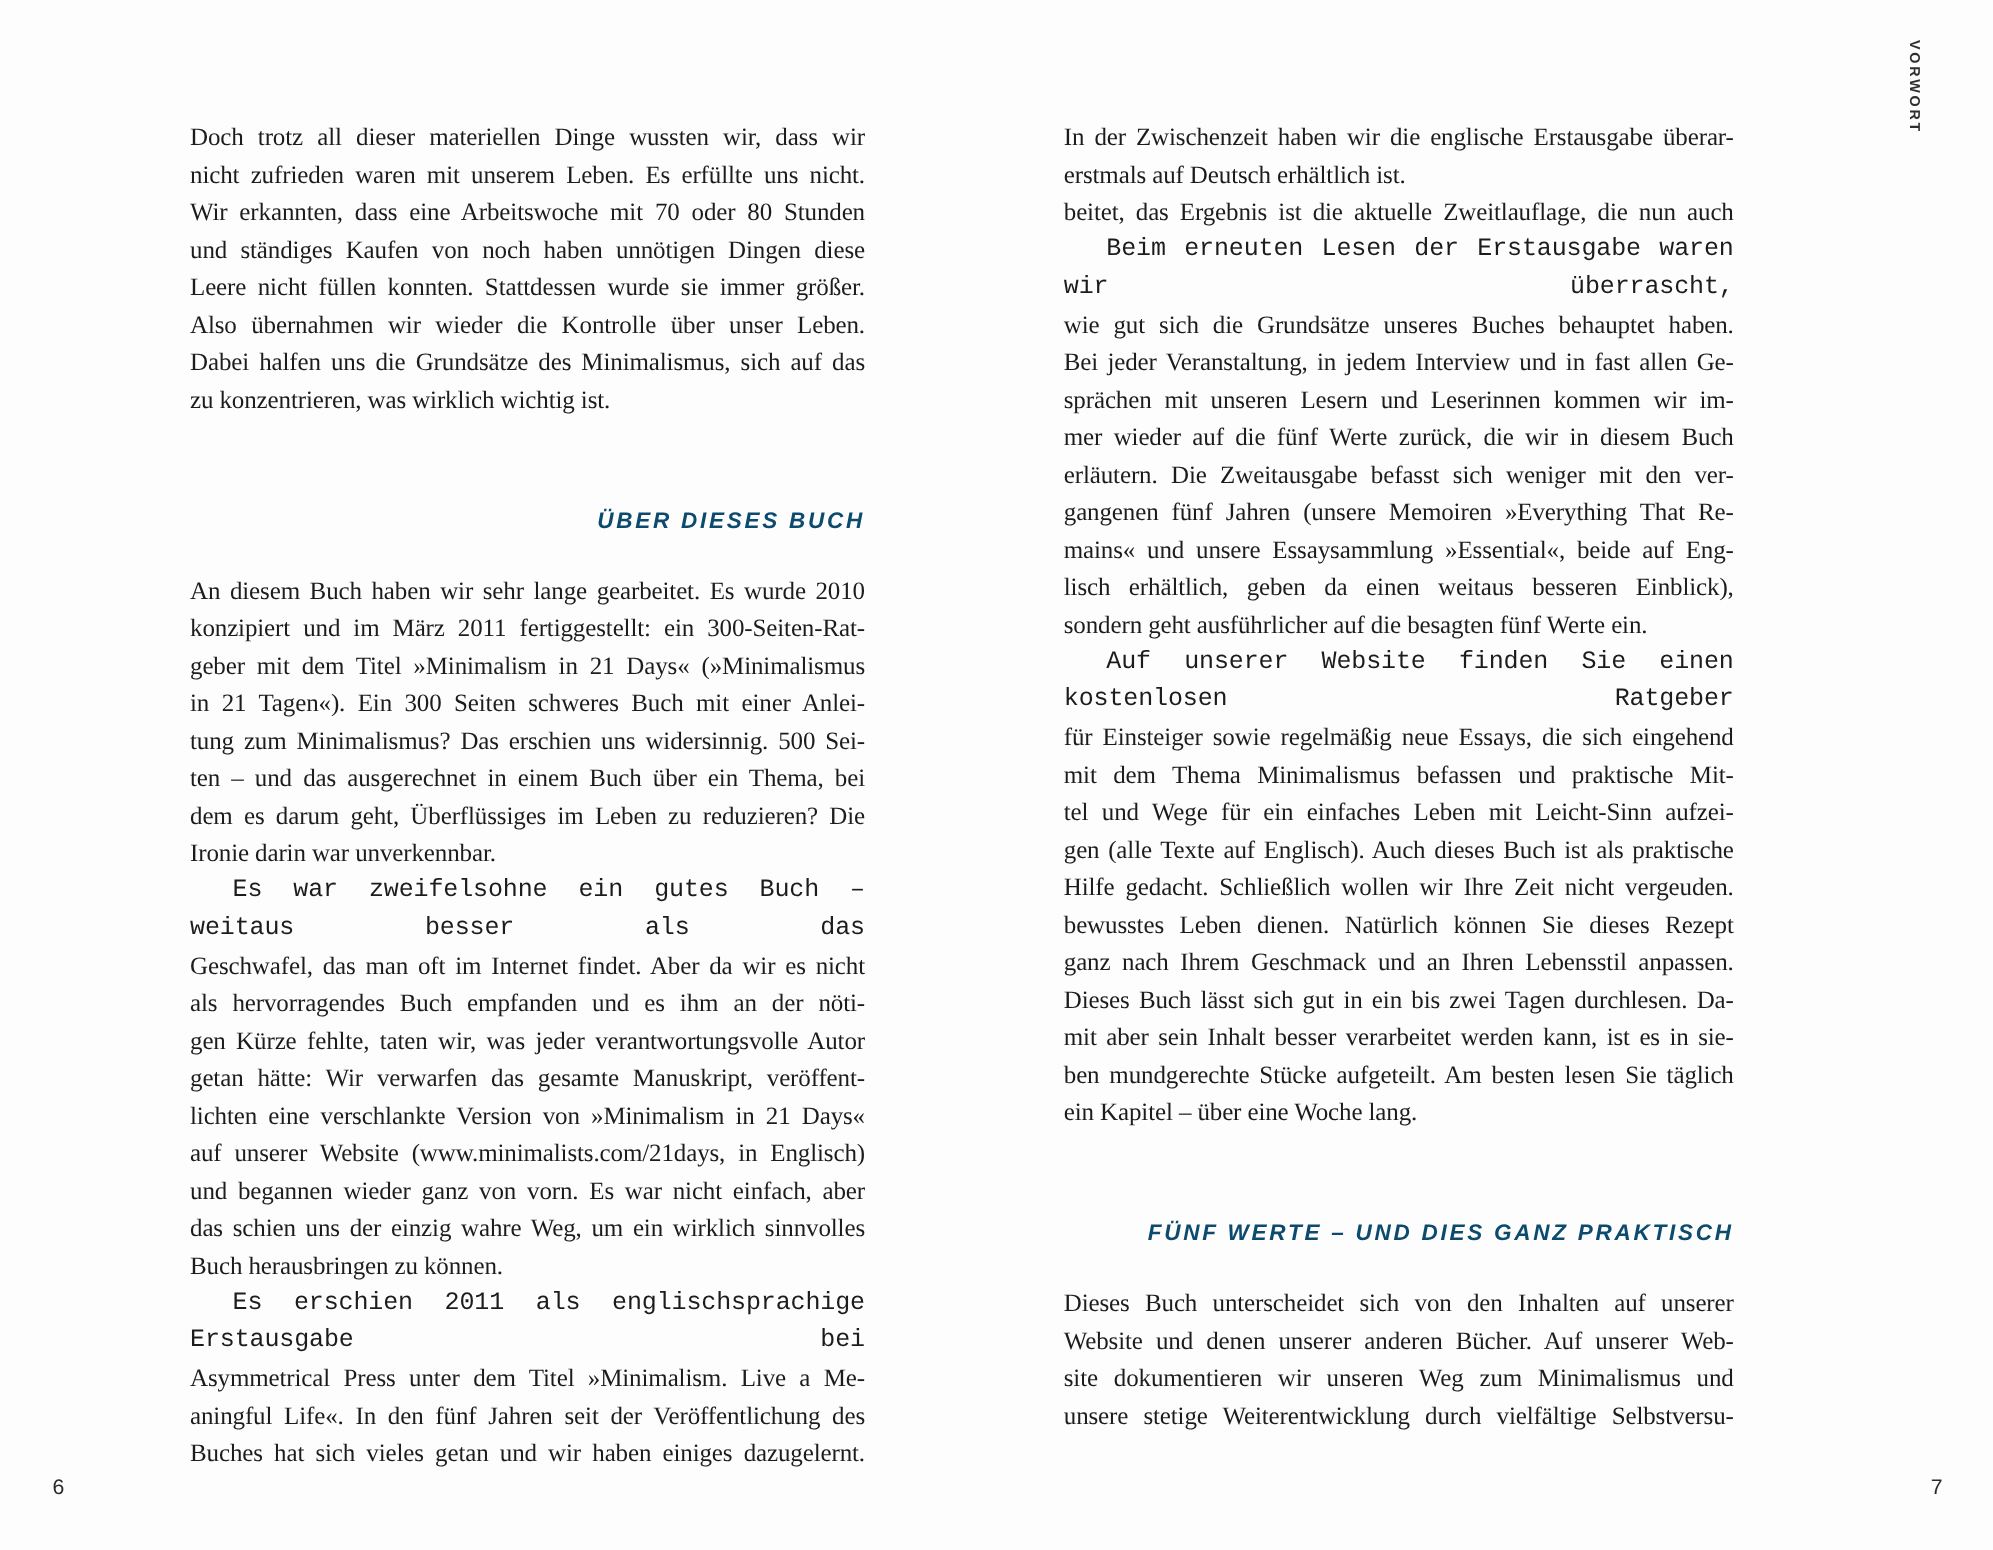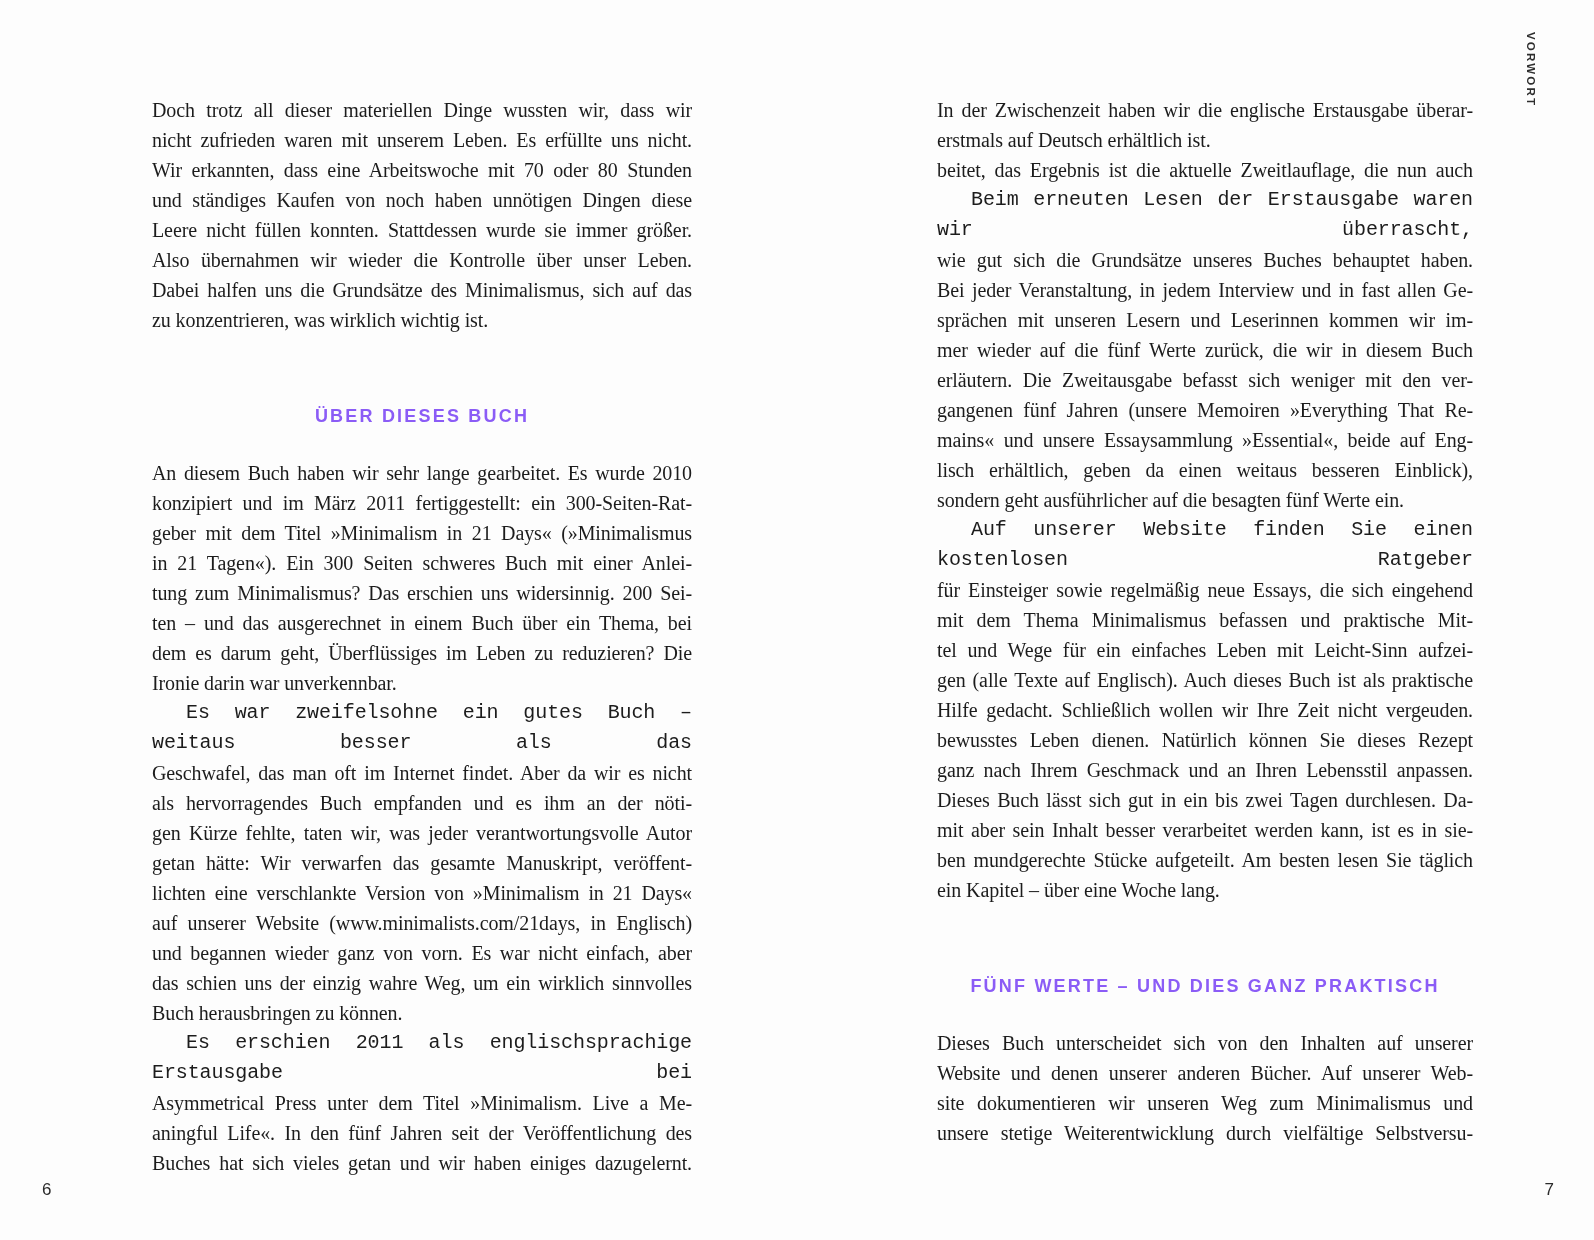--- a/index.html
+++ b/index.html
@@ -29,38 +29,39 @@
   .column {
     position: absolute;
     top: 95px;
     font-family: "Liberation Serif", serif;
     font-size: 20px;
     line-height: 30px;
     letter-spacing: -0.1px;
     color: #1c1c1c;
   }
   .column.left  { left: 152px; width: 540px; }
-  .column.right { left: 937px; width: 536px; }
+  .column.right { left: 851px; width: 536px; }
   .para { margin: 0; }
   .line {
     text-align: justify;
     text-align-last: justify;
     white-space: normal;
   }
   .line.last { text-align-last: left; }
   .line.indent { text-indent: 34px; font-family: Liberation Mono, monospace; }
   .heading {
     margin: 66px 0 27px 0;
-    text-align: center;
+    text-align: right;
     font-family: "Liberation Sans", sans-serif;
     font-size: 18px;
     font-weight: 600;
     letter-spacing: 2.2px;
-    color: #8b5cf6;
+    color: #0c4a6e;
     line-height: 30px;
+    font-style: italic;
   }
   .folio {
     position: absolute;
     top: 1180px;
     font-family: "Liberation Sans", sans-serif;
     font-size: 17px;
     color: #2b2b2b;
   }
   .folio.left  { left: 42px; }
   .folio.right { right: 40px; }
@@ -83,21 +84,21 @@
           <div class="line">Also übernahmen wir wieder die Kontrolle über unser Leben.</div>
           <div class="line">Dabei halfen uns die Grundsätze des Minimalismus, sich auf das</div>
           <div class="line last">zu konzentrieren, was wirklich wichtig ist.</div>
         </div>
         <div class="heading">ÜBER DIESES BUCH</div>
         <div class="para">
           <div class="line">An diesem Buch haben wir sehr lange gearbeitet. Es wurde 2010</div>
           <div class="line">konzipiert und im März 2011 fertiggestellt: ein 300-Seiten-Rat-</div>
           <div class="line">geber mit dem Titel »Minimalism in 21 Days« (»Minimalismus</div>
           <div class="line">in 21 Tagen«). Ein 300 Seiten schweres Buch mit einer Anlei-</div>
-          <div class="line">tung zum Minimalismus? Das erschien uns widersinnig. 200 Sei-</div>
+          <div class="line">tung zum Minimalismus? Das erschien uns widersinnig. 500 Sei-</div>
           <div class="line">ten – und das ausgerechnet in einem Buch über ein Thema, bei</div>
           <div class="line">dem es darum geht, Überflüssiges im Leben zu reduzieren? Die</div>
           <div class="line last">Ironie darin war unverkennbar.</div>
         </div>
         <div class="para">
           <div class="line indent">Es war zweifelsohne ein gutes Buch – weitaus besser als das</div>
           <div class="line">Geschwafel, das man oft im Internet findet. Aber da wir es nicht</div>
           <div class="line">als hervorragendes Buch empfanden und es ihm an der nöti-</div>
           <div class="line">gen Kürze fehlte, taten wir, was jeder verantwortungsvolle Autor</div>
           <div class="line">getan hätte: Wir verwarfen das gesamte Manuskript, veröffent-</div>

